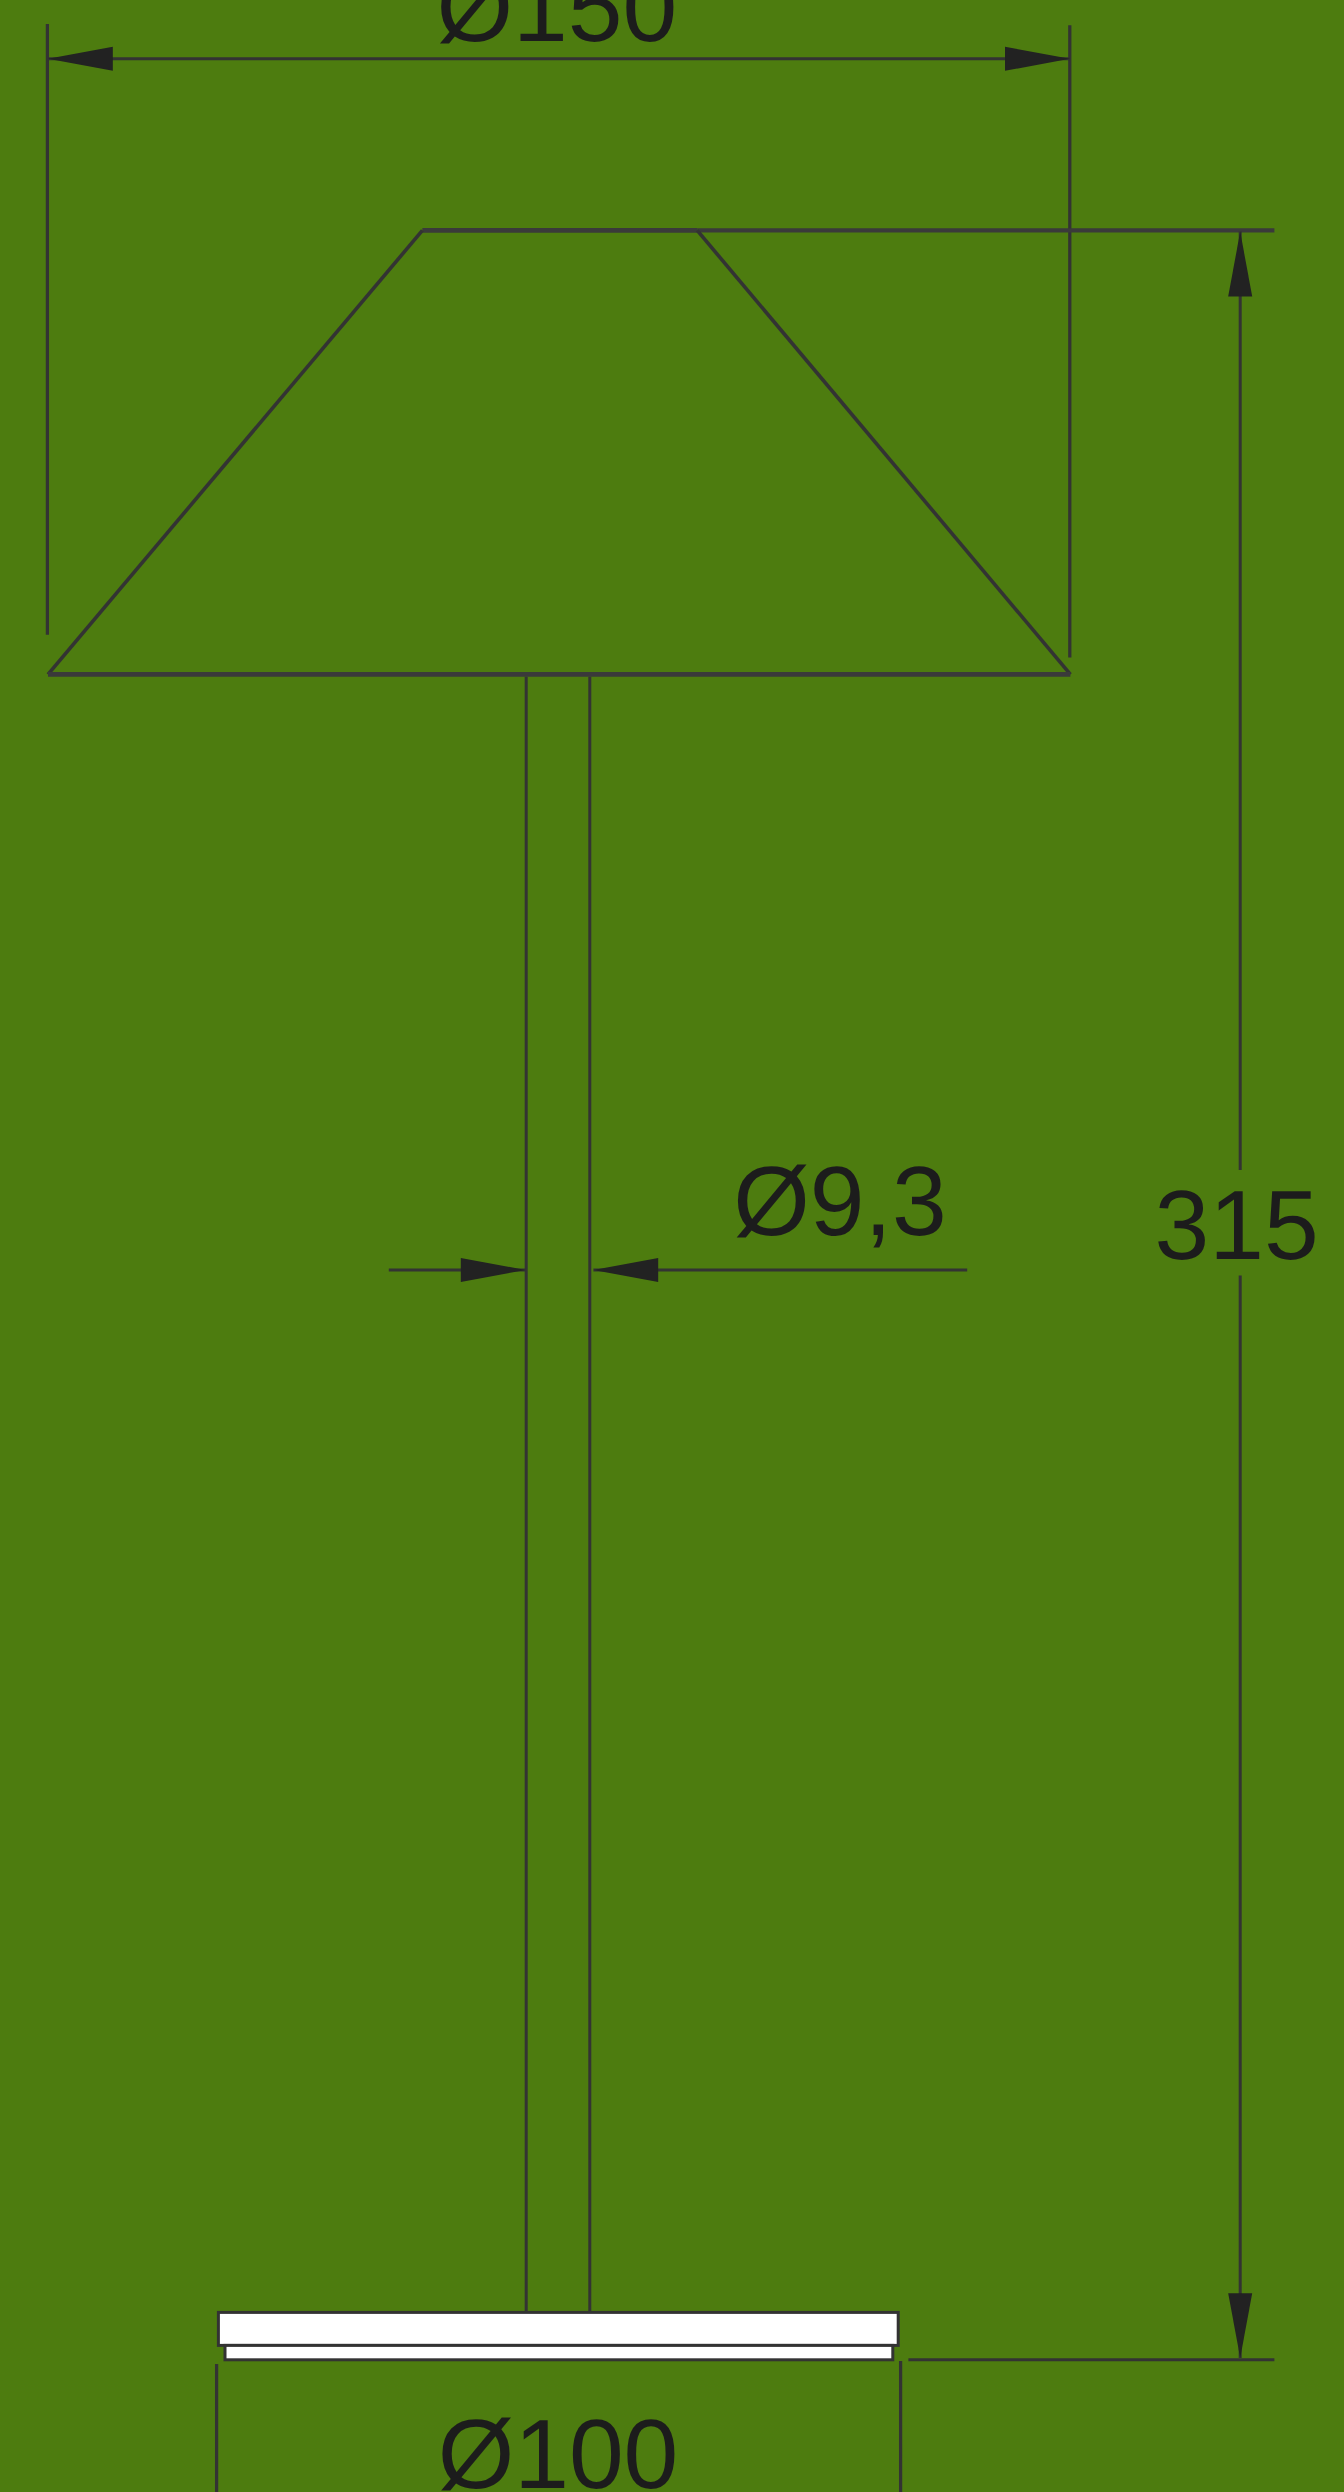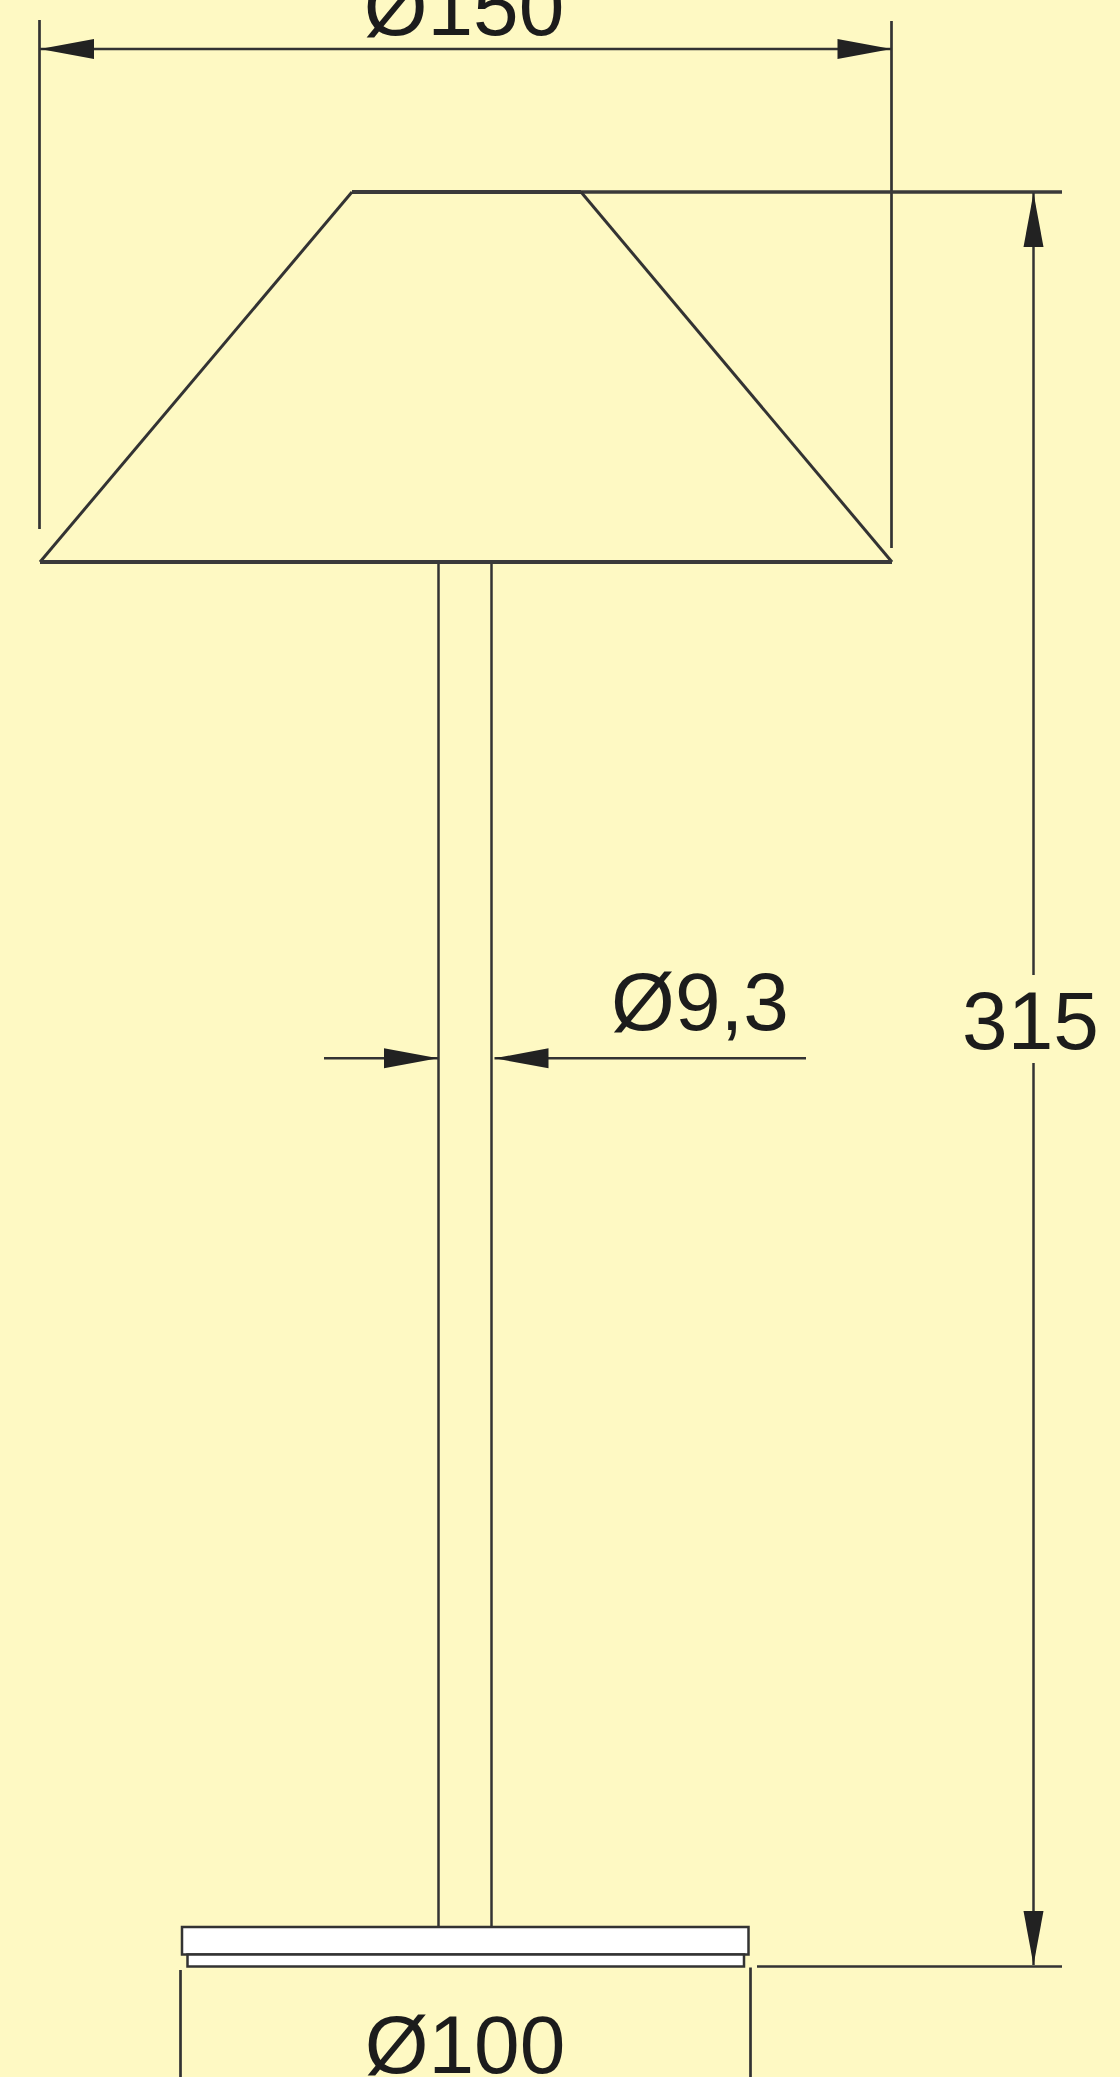--- a/index.html
+++ b/index.html
@@ -1,16 +1,16 @@
 <!DOCTYPE html>
 <html><head>
 <meta charset="utf-8">
 <style>
   html,body{margin:0;padding:0;background:#ffffff;}
-  .page{width:1120px;height:2077px;position:relative;overflow:hidden;background:#fef9c3;}
+  .page{width:1120px;height:2077px;position:relative;overflow:hidden;background:#4d7c0f;}
   svg{display:block;}
   text{font-family:"Liberation Sans", sans-serif;fill:#1c1c1c;}
 </style>
 </head>
 <body>
 <div class="page">
 <svg width="1120" height="2077" viewBox="0 0 1120 2077" xmlns="http://www.w3.org/2000/svg" style="filter:blur(0.55px);">
 
   <text x="464" y="34.5" font-size="82" text-anchor="middle">Ø150</text>
 

